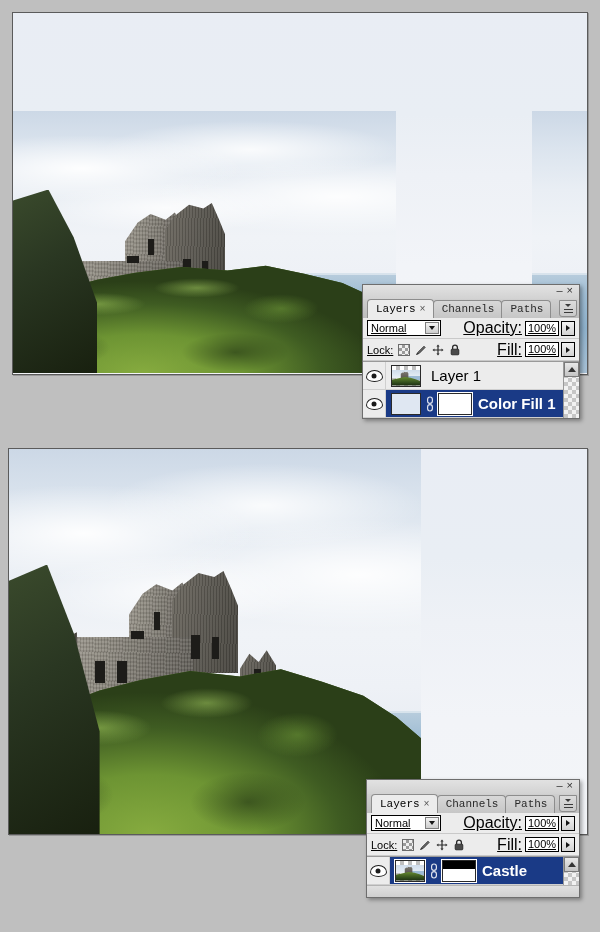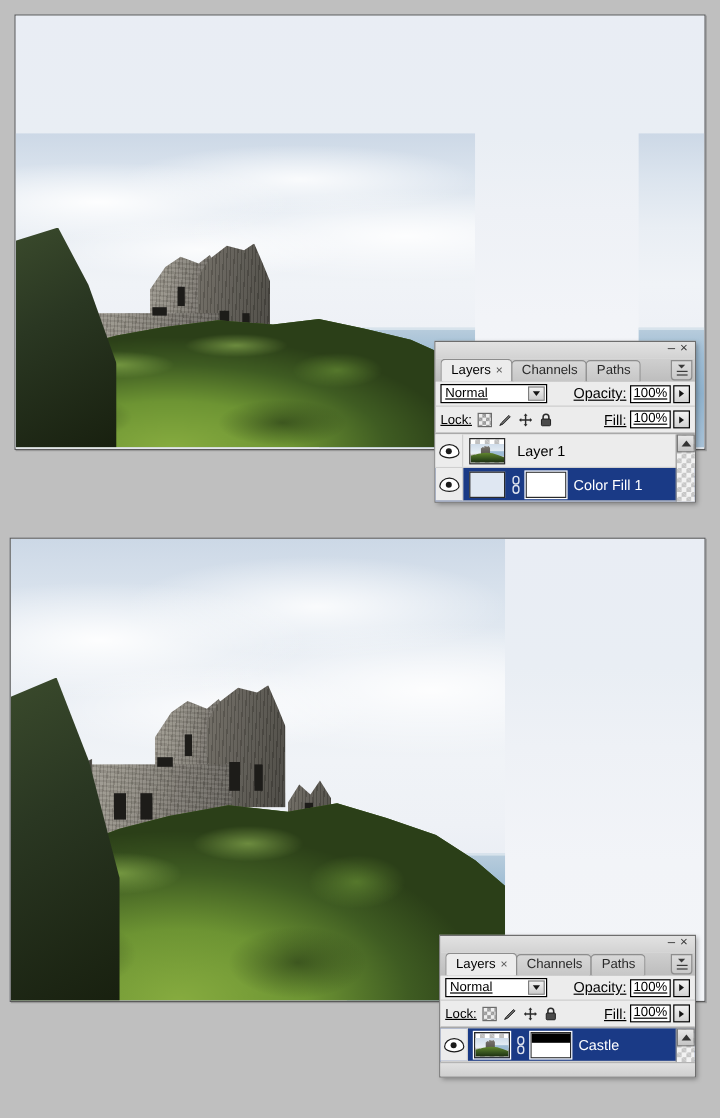--- a/index.html
+++ b/index.html
@@ -136,20 +136,21 @@
   .win-btns span { cursor: default; padding: 0 1px; }
 
   .pal-tabs {
     display: flex;
     align-items: flex-end;
     height: 19px;
     position: relative;
     background: linear-gradient(180deg,#cfcfcf 0%,#bdbdbd 100%);
     padding-left: 4px;
     box-sizing: border-box;
+    font-family: Liberation Mono, monospace;
   }
   .pal-tab {
     height: 17px;
     line-height: 17px;
     padding: 0 7px 0 8px;
     font-size: 11px;
     color: #2a2a2a;
     background: linear-gradient(180deg,#d8d8d8 0%,#c6c6c6 100%);
     border: 1px solid #8d8d8d;
     border-bottom: none;
@@ -224,21 +225,21 @@
     display: flex; align-items: center; justify-content: center;
     box-sizing: border-box;
   }
   .blend-arrow::after {
     content:""; width:0;height:0;
     border-left:3px solid transparent;
     border-right:3px solid transparent;
     border-top:4px solid #151515;
   }
 
-  .fld-label { font-size: 12px; margin: 0 3px 0 22px; white-space: nowrap; }
+  .fld-label { font-size: 16px; margin: 0 3px 0 22px; white-space: nowrap; }
   .numfield {
     display: flex; align-items: stretch; height: 15px;
   }
   .numfield .val {
     width: 34px; background: #fff; border: 1px solid #000;
     font-size: 11px; line-height: 13px; text-align: center;
     box-sizing: border-box;
   }
   .numfield .spin {
     width: 14px; margin-left: 2px;
@@ -367,24 +368,24 @@
     overflow: hidden;
     margin-right: 6px;
   }
   .mask-thumb.outlined { outline: 1px solid #ffffff; }
   .mask-thumb .mask-black-top {
     position:absolute; left:0; right:0; top:0; height:42%;
     background:#000;
   }
 
   .layer-name {
-    font-size: 12px;
+    font-size: 15px;
     white-space: nowrap;
   }
-  .layer-row.selected .layer-name { font-weight: normal; color:#fff; }
+  .layer-row.selected .layer-name { font-weight: bold; color:#fff; }
 
   
   .list-scrollbar {
     position: absolute;
     right: 0; top: 0; bottom: 0;
     width: 15px;
     border-left: 1px solid #9a9a9a;
     background:
       linear-gradient(45deg,#c6c6c6 25%, transparent 25%, transparent 75%, #c6c6c6 75%),
       linear-gradient(45deg,#c6c6c6 25%, #f2f2f2 25%, #f2f2f2 75%, #c6c6c6 75%);

